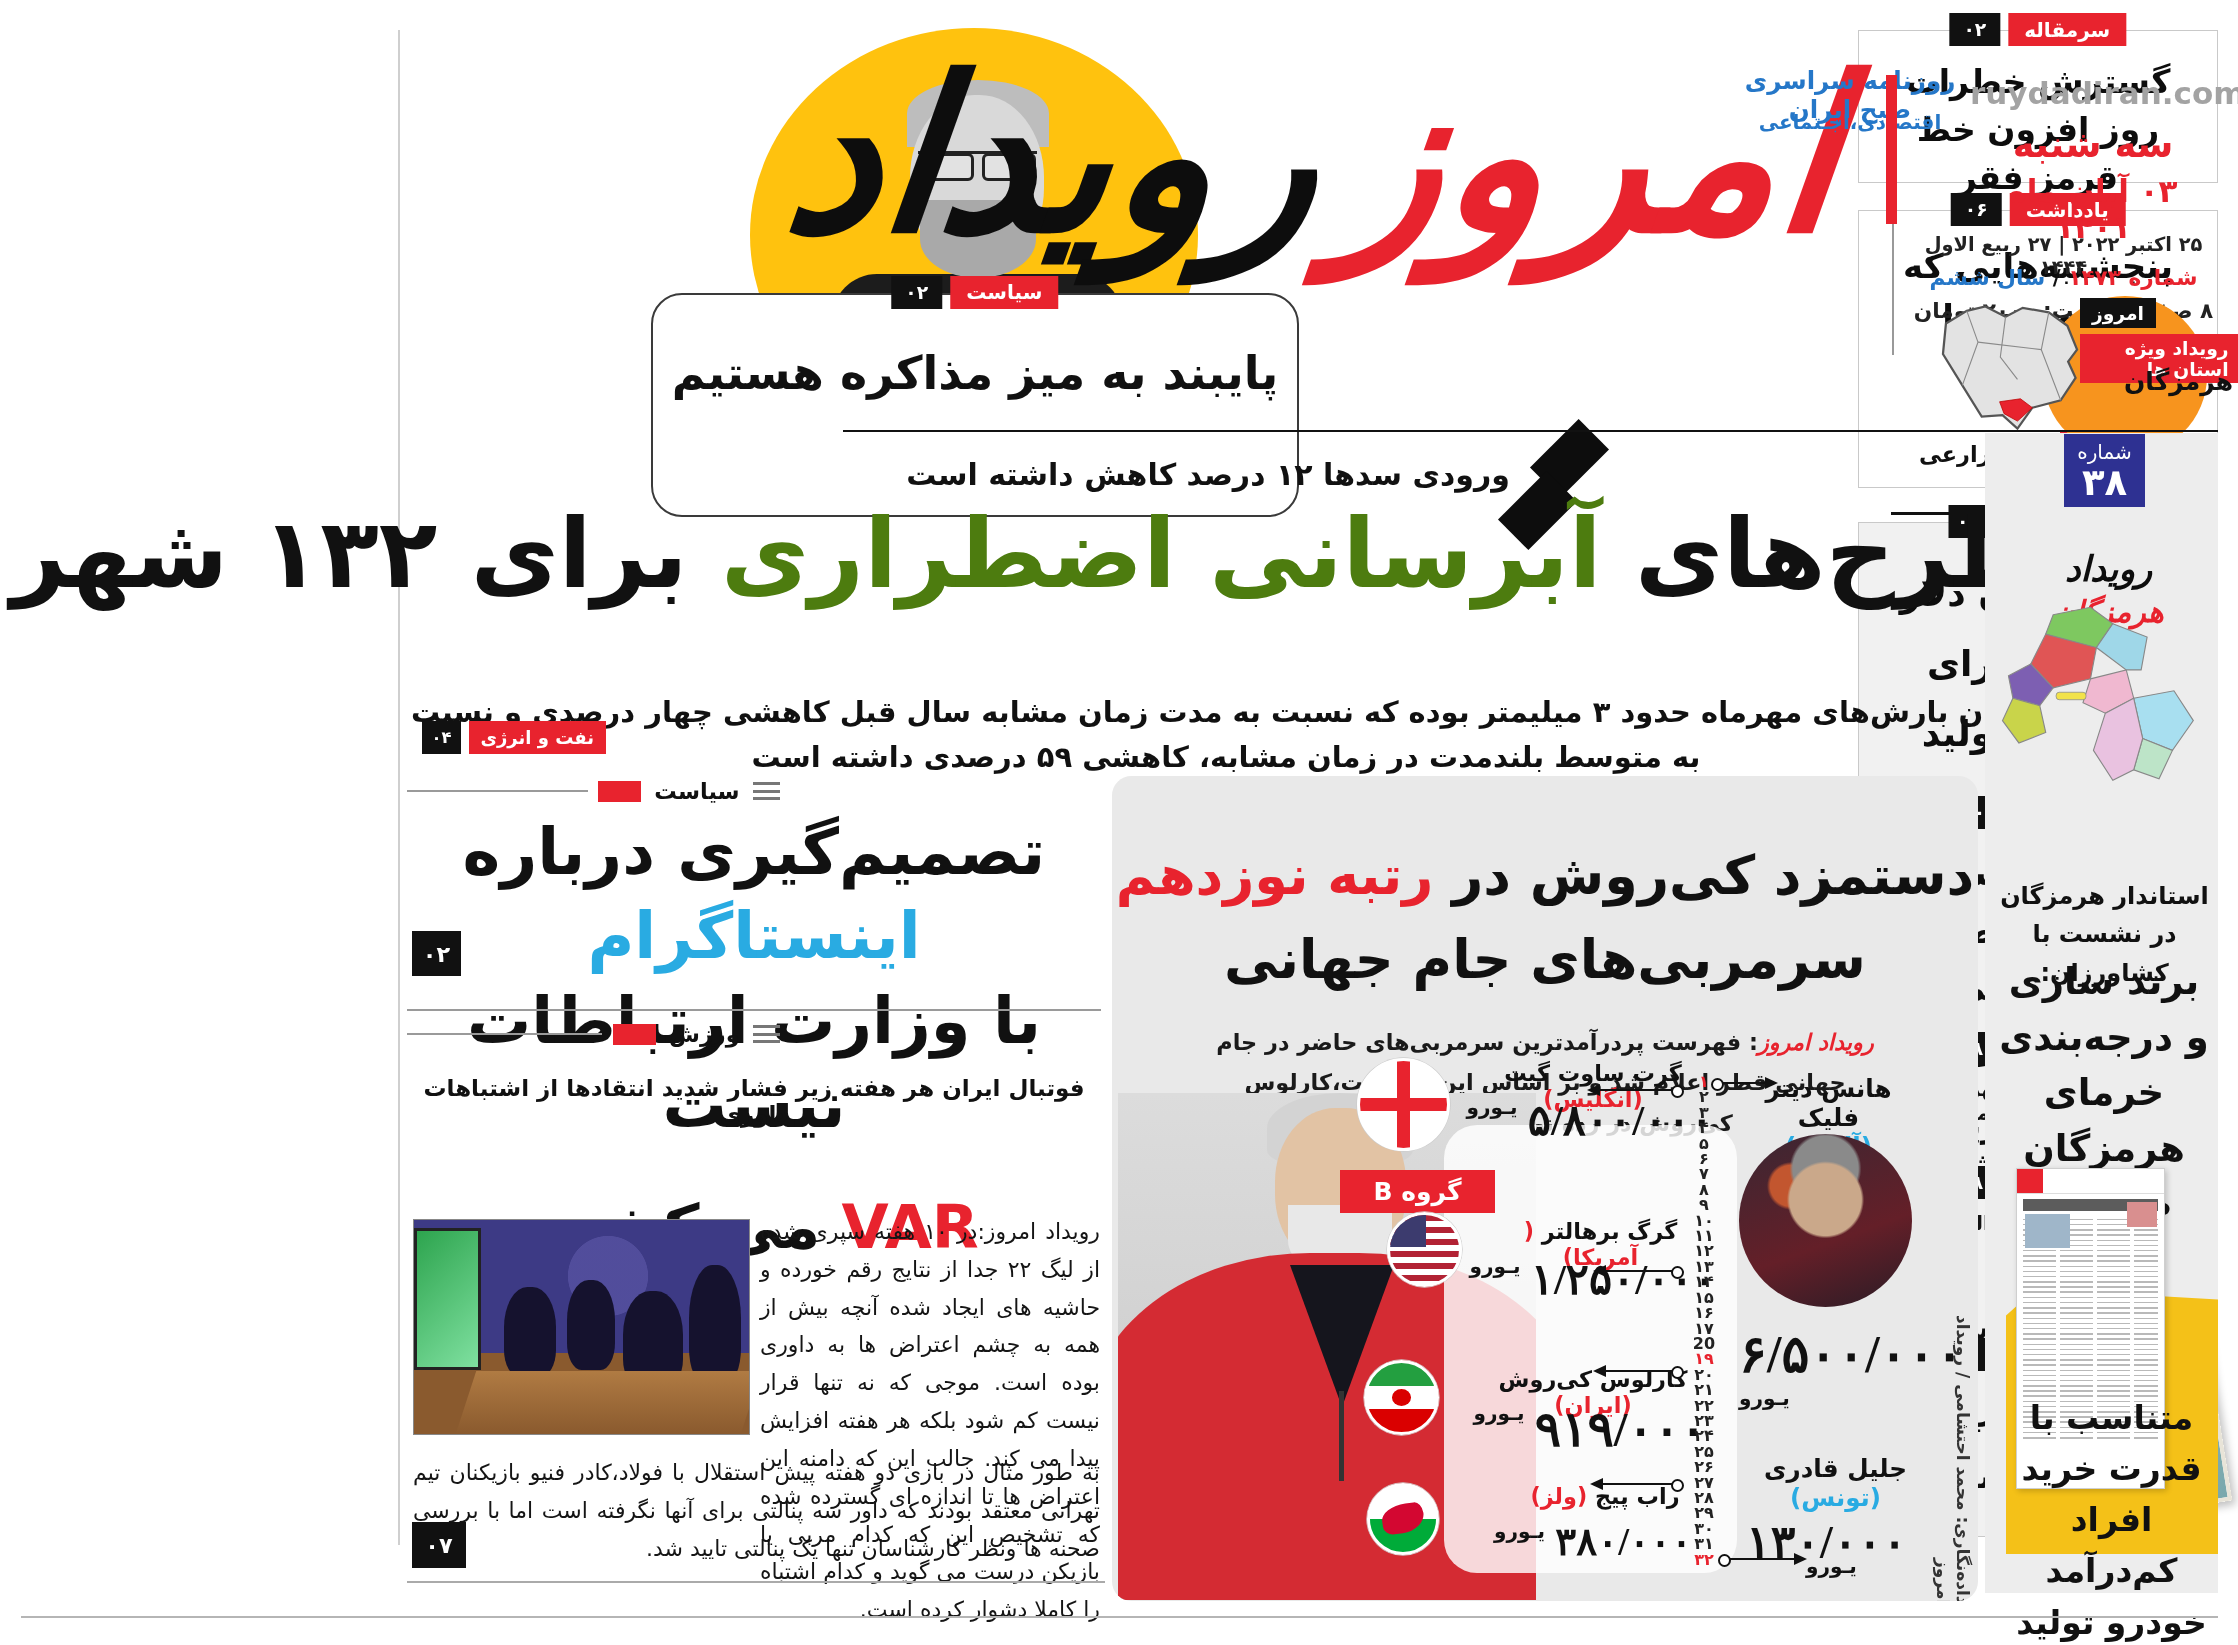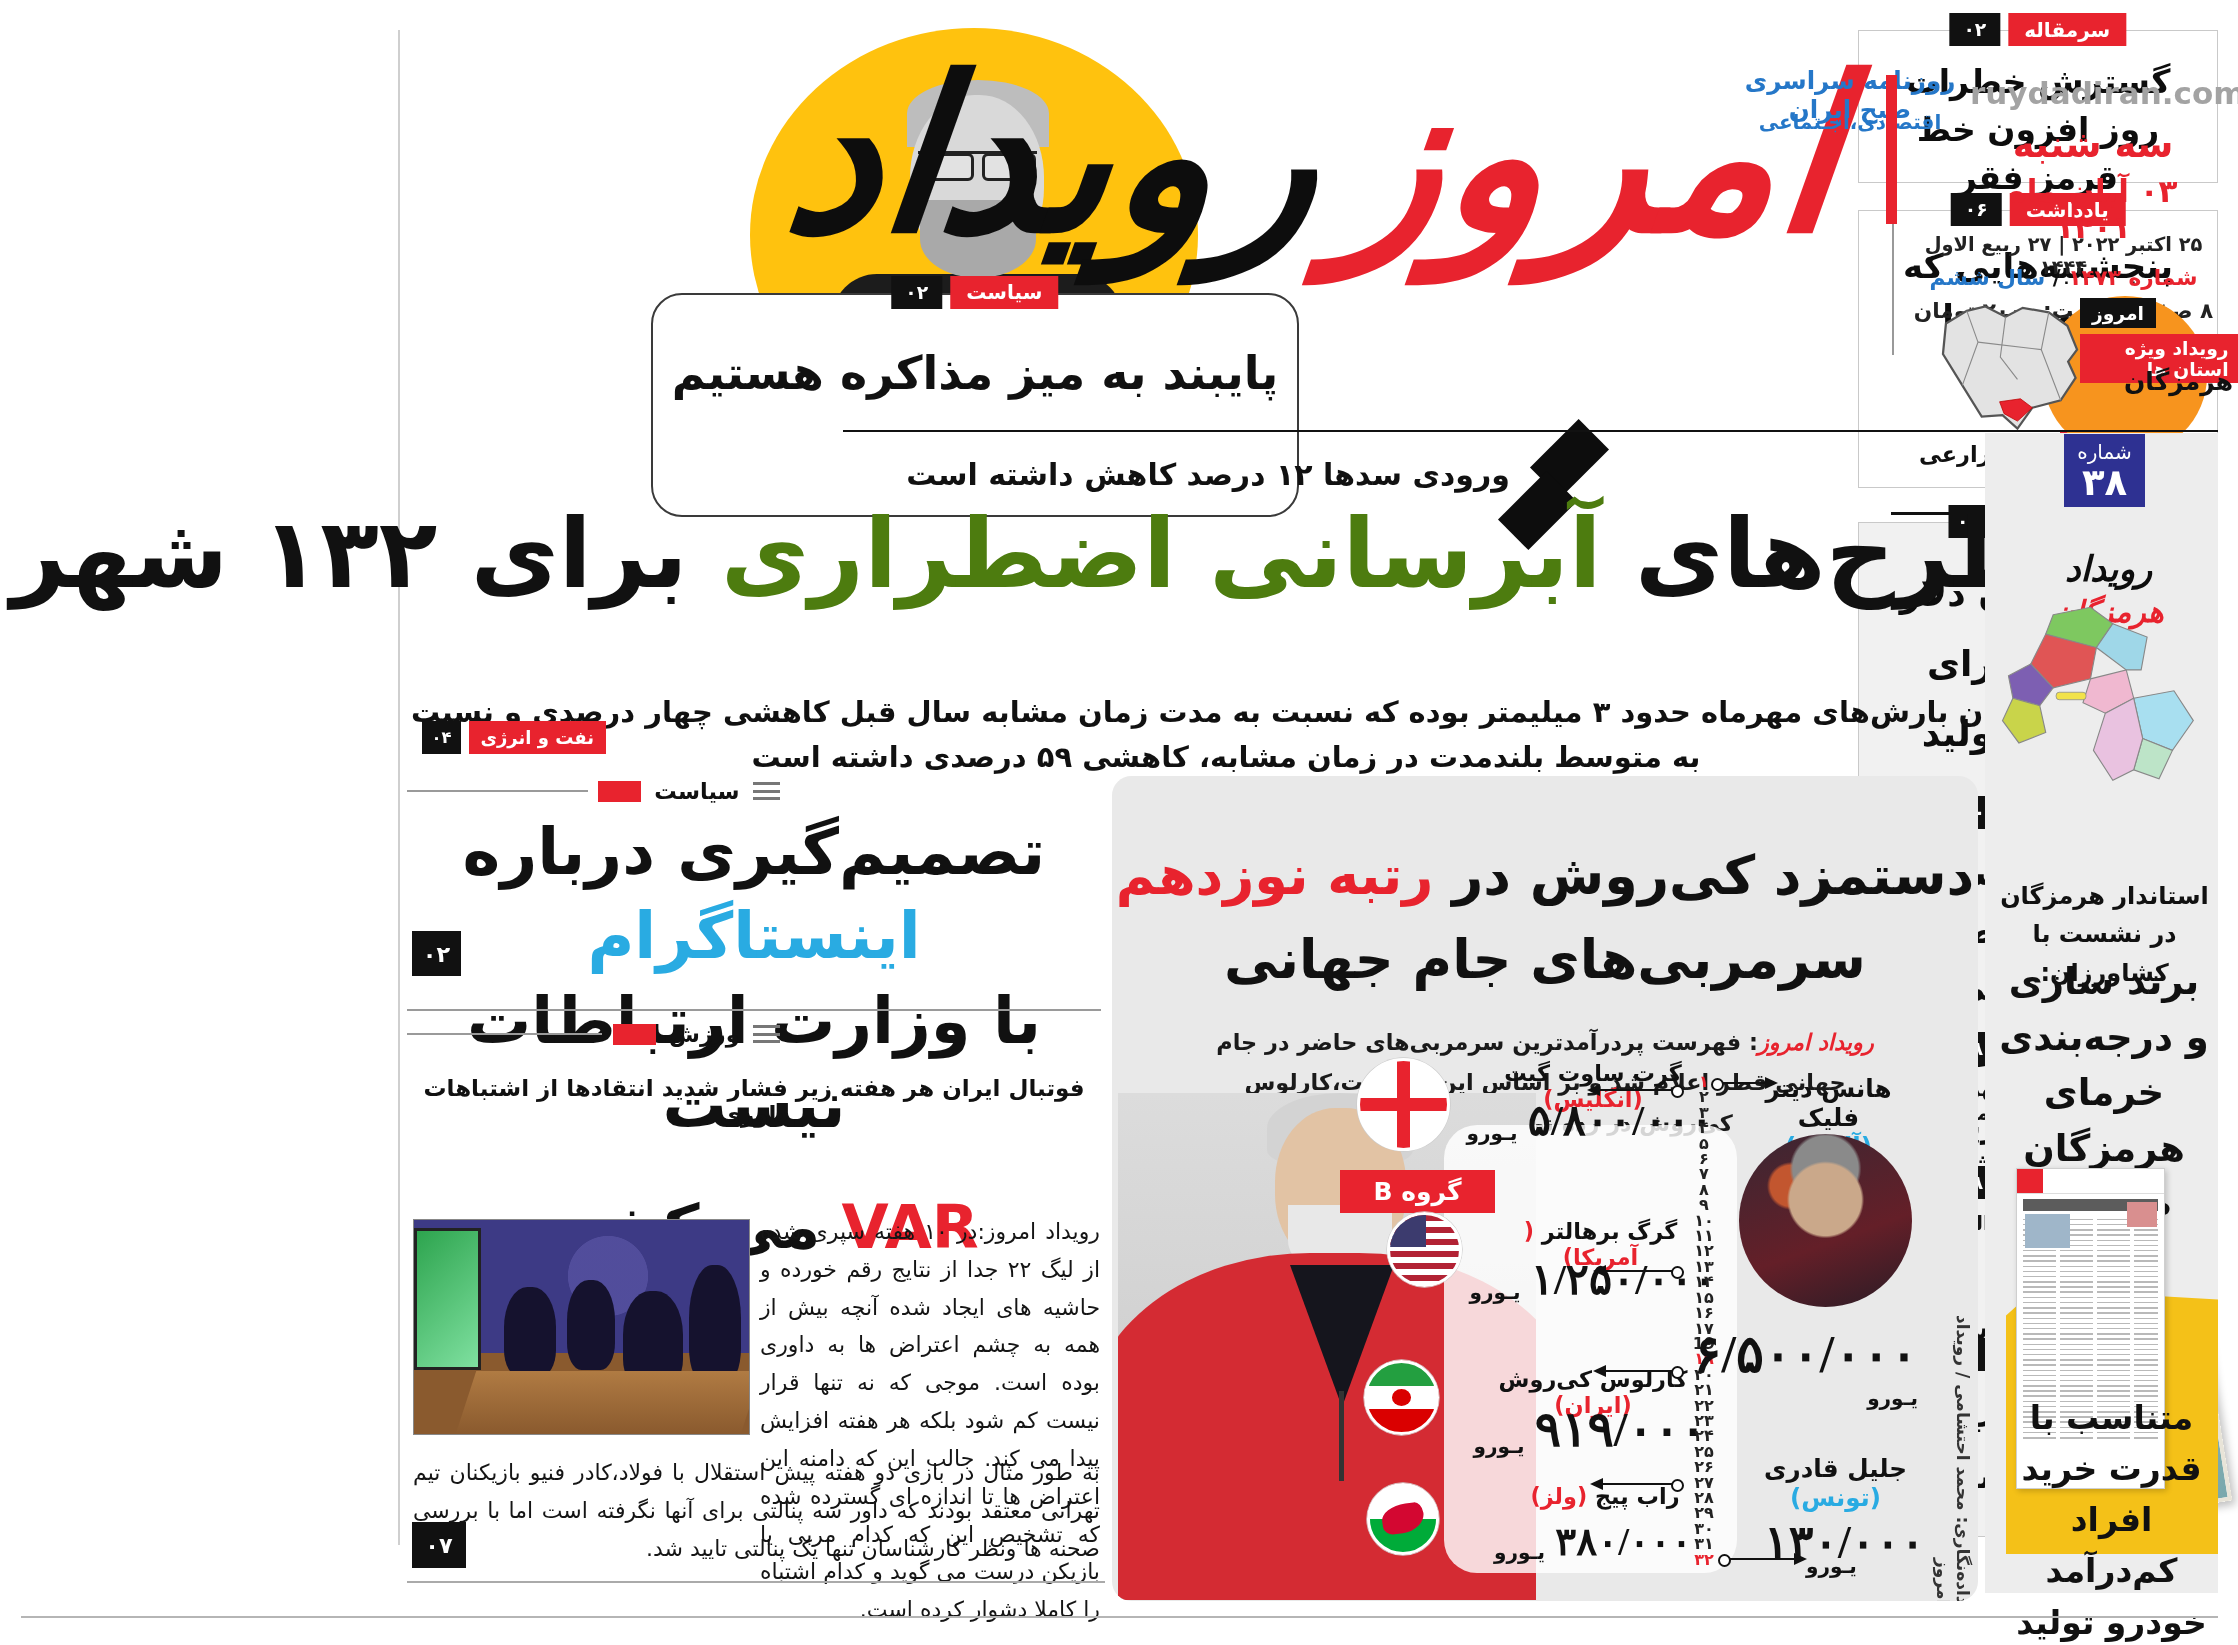--- a/index.html
+++ b/index.html
@@ -178,21 +178,21 @@
       background:#da0000; border-radius:50%; }
   .flag-wal { background:linear-gradient(#fff 0 50%, #00ab39 50%); }
   .flag-wal:before { content:""; position:absolute; left:18%; top:28%; width:64%; height:44%; background:#d30731;
       border-radius:60% 20% 55% 25% / 50% 40% 60% 30%; transform:rotate(-8deg); }
 
   .groupb { position:absolute; left:228px; top:394px; width:155px; height:43px; background:#e8232e;
       color:#fff; font-weight:bold; font-size:25px; display:flex; align-items:center; justify-content:center; }
 
   .coachname { position:absolute; font-size:22.4px; font-weight:bold; text-align:center; }
   .coachname .c-red { color:#e8232e; } .coachname .c-blue { color:#29abe2;text-align:right; }
-  .coachval { position:absolute; font-weight:bold; display:flex; direction:ltr; align-items:flex-end; gap:10.4px; justify-content:center; }
+  .coachval { position:absolute; font-weight:bold; display:flex; direction:ltr; align-items:flex-start; gap:10.4px; justify-content:center; }
   .coachval .u { font-size:20px; } .coachval .v { font-size:43px; letter-spacing:0.7px;font-family:Liberation Serif, serif; }
 
   .ranks { position:absolute; left:575px; top:298px; width:34px; display:flex; flex-direction:column;
       text-align:center; font-size:16px; font-weight:bold; line-height:15.4px; color:#222; }
   .ranks div.red { color:#e8232e; }
 
   .iarrow { position:absolute; height:2.2px; background:#111; }
   .iarrow:before { content:""; position:absolute; top:-4.5px; width:9px; height:9px; border:2.2px solid #111;
       border-radius:50%; background:#fff; }
   .iarrow:after { content:""; position:absolute; top:-5.2px; width:0; height:0;
@@ -500,21 +500,21 @@
       <div>۸</div>
       <div>۹</div>
       <div>۱۰</div>
       <div>۱۱</div>
       <div>۱۲</div>
       <div>۱۳</div>
       <div>۱۴</div>
       <div>۱۵</div>
       <div>۱۶</div>
       <div>۱۷</div>
-      <div>19</div>
+      <div>20</div>
       <div class="red">۱۹</div>
       <div>۲۰</div>
       <div>۲۱</div>
       <div>۲۲</div>
       <div>۲۳</div>
       <div>۲۴</div>
       <div>۲۵</div>
       <div>۲۶</div>
       <div>۲۷</div>
       <div>۲۸</div>

